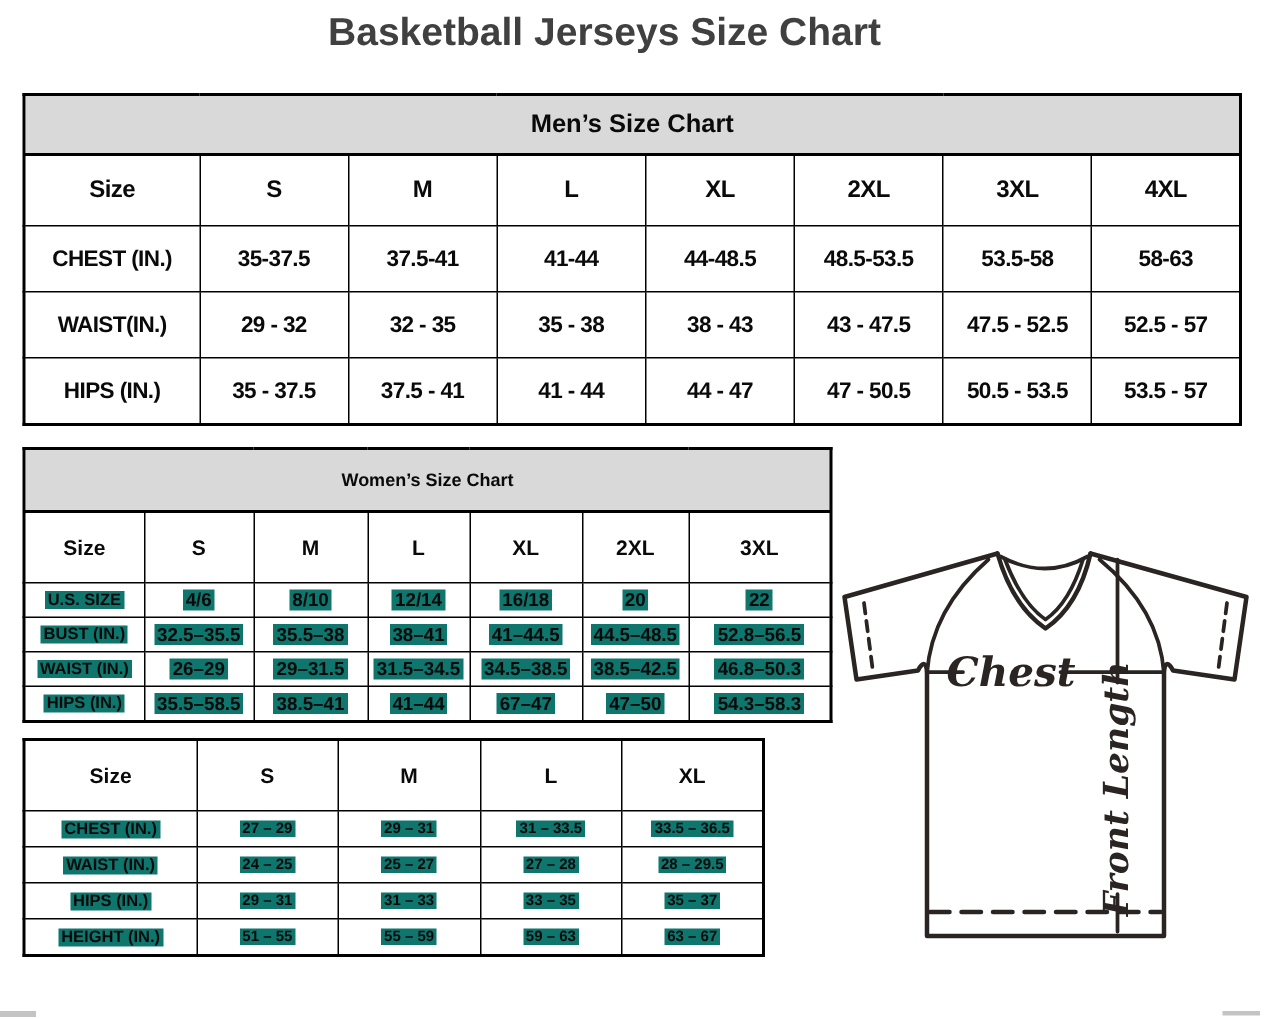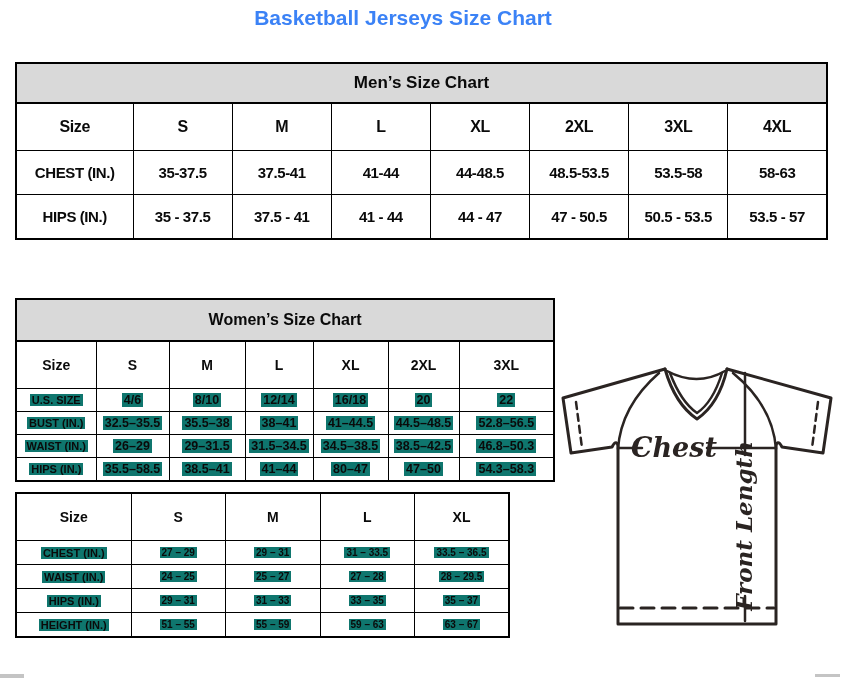--- a/index.html
+++ b/index.html
@@ -3,41 +3,41 @@
 <meta charset="utf-8">
 <style>
   html,body{margin:0;padding:0;}
   body{
     width:843px;height:679px;position:relative;background:#ffffff;
     font-family:"Liberation Sans", sans-serif;color:#111;overflow:hidden;
   }
   .abs{position:absolute;}
   .page-title{
     left:0;top:6px;width:806px;text-align:center;
-    font-size:21px;font-weight:bold;color:#3b82f6;
+    font-size:26px;font-weight:bold;color:#404040;
   }
   table.sizechart{
     border-collapse:collapse;table-layout:fixed;background:#fff;
     border:2px solid #000;
   }
   .sizechart td{
     border:1px solid #000;text-align:center;vertical-align:middle;
     font-weight:bold;padding:0;color:#0a0a0a;overflow:hidden;white-space:nowrap;
   }
   .sizechart tr.cap td{
     background:#d9d9d9;border-bottom:2px solid #000;
   }
   
   .mens{width:813px;}
   .mens tr.cap td{height:38px;font-size:17px;}
   .mens tr.szrow td{height:46px;font-size:16px;letter-spacing:-0.4px;}
   .mens tr.datarow td{height:43px;font-size:15px;letter-spacing:-0.4px;}
   
   .womens{width:538px;}
-  .womens tr.cap td{height:40px;font-size:16px;}
+  .womens tr.cap td{height:40px;font-size:12px;}
   .womens tr.szrow td{height:46px;font-size:14px;}
   .womens tr.datarow td{height:22px;font-size:12.5px;}
   .womens tr.datarow td.lbl{font-size:11px;}
   
   .youth{width:495px;}
   .youth tr.cap td{height:38px;font-size:16px;}
   .youth tr.szrow td{height:46px;font-size:14px;}
   .youth tr.datarow td{height:23px;font-size:10px;}
   .youth tr.datarow td.lbl{font-size:11px;}
   .hl{background:#0f766e;padding:0 2px;}
@@ -78,20 +78,30 @@
   </tr>
   <tr class="datarow">
     <td class="lbl">CHEST (IN.)</td>
     <td>35-37.5</td>
     <td>37.5-41</td>
     <td>41-44</td>
     <td>44-48.5</td>
     <td>48.5-53.5</td>
     <td>53.5-58</td>
     <td>58-63</td>
+  </tr>
+  <tr class="datarow">
+    <td class="lbl">WAIST(IN.)</td>
+    <td>29 - 32</td>
+    <td>32 - 35</td>
+    <td>35 - 38</td>
+    <td>38 - 43</td>
+    <td>43 - 47.5</td>
+    <td>47.5 - 52.5</td>
+    <td>52.5 - 57</td>
   </tr>
   <tr class="datarow">
     <td class="lbl">HIPS (IN.)</td>
     <td>35 - 37.5</td>
     <td>37.5 - 41</td>
     <td>41 - 44</td>
     <td>44 - 47</td>
     <td>47 - 50.5</td>
     <td>50.5 - 53.5</td>
     <td>53.5 - 57</td>
@@ -149,21 +159,21 @@
     <td><span class="hl">31.5–34.5</span></td>
     <td><span class="hl">34.5–38.5</span></td>
     <td><span class="hl">38.5–42.5</span></td>
     <td><span class="hl">46.8–50.3</span></td>
   </tr>
   <tr class="datarow">
     <td class="lbl"><span class="hl">HIPS (IN.)</span></td>
     <td><span class="hl">35.5–58.5</span></td>
     <td><span class="hl">38.5–41</span></td>
     <td><span class="hl">41–44</span></td>
-    <td><span class="hl">80–47</span></td>
+    <td><span class="hl">67–47</span></td>
     <td><span class="hl">47–50</span></td>
     <td><span class="hl">54.3–58.3</span></td>
   </tr>
 </tbody>
     </table>
 </div>
 
 <div class="abs" style="left:15px;top:492px;">
 <table class="sizechart youth">
   <colgroup>

